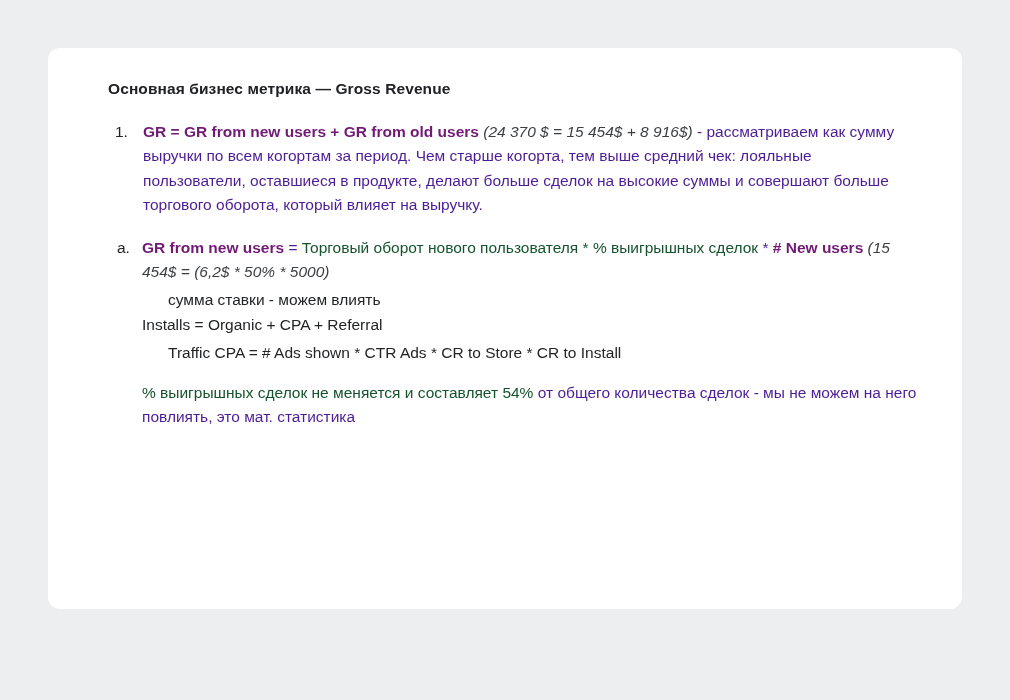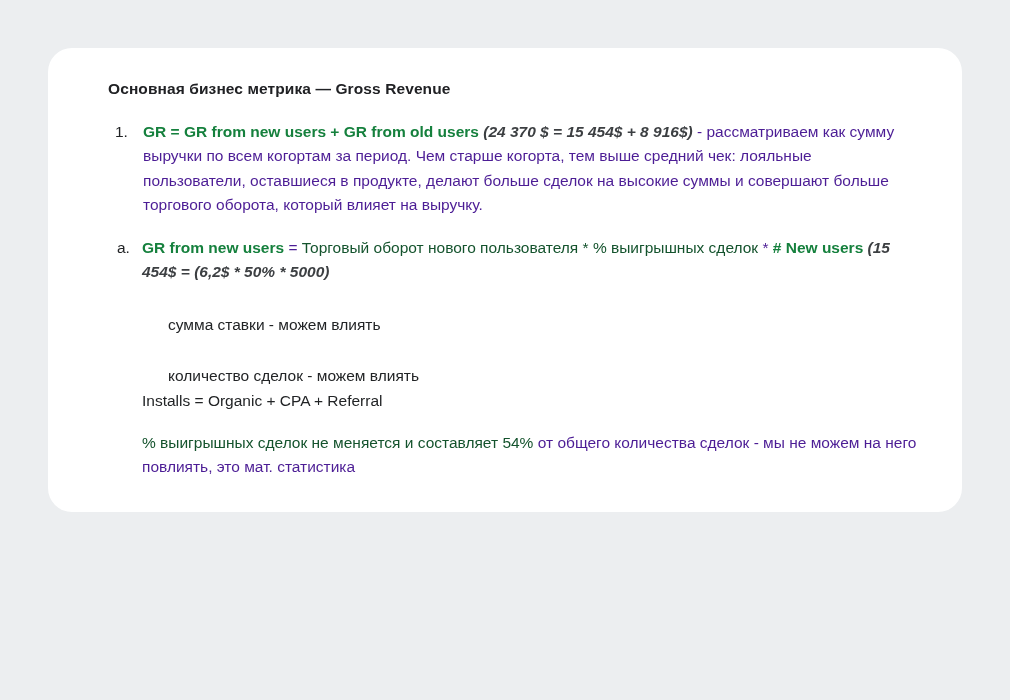--- a/index.html
+++ b/index.html
@@ -11,23 +11,23 @@
     height: 700px;
     background: #eceef0;
     font-family: "Liberation Sans", sans-serif;
     overflow: hidden;
   }
   .card {
     position: absolute;
     left: 48px;
     top: 48px;
     width: 914px;
-    height: 464px;
+    height: 561px;
     background: #ffffff;
-    border-radius: 24px;
+    border-radius: 12px;
     box-sizing: border-box;
     padding: 32px 44px 20px 60px;
     overflow: hidden;
   }
   .doc-title {
     font-size: 15.5px;
     font-weight: bold;
     color: #202124;
     margin: 0 0 22px 0;
     letter-spacing: 0.1px;
@@ -72,37 +72,36 @@
     line-height: 1.58;
     color: #222426;
   }
   .indent-1 {
     padding-left: 34px;
   }
   .indent-2 {
     padding-left: 60px;
   }
   .blue {
-    color: #15803d;
+    color: #701a75;
     font-weight: 600;
   }
   .green {
     color: #14532d;
     font-weight: 400;
   }
   .ital {
     font-style: italic;
     color: #3c3f42;
-    font-weight: bold;
   }
   .plain {
     color: #4c1d95;
   }
   .sub-line {
-    margin-top: 28px;
+    margin-top: 3px;
     font-size: 15.5px;
     line-height: 1.5;
     color: #222426;
   }
   .tight {
     margin-top: 2px;
   }
 </style>
 </head>
 <body>
@@ -119,24 +118,24 @@
       <span class="ital">(24 370 $ = 15 454$ + 8 916$)</span><span class="plain"> - рассматриваем как сумму выручки по всем когортам за период. Чем старше когорта, тем выше средний чек: лояльные пользователи, оставшиеся в продукте, делают больше сделок на высокие суммы и совершают больше торгового оборота, который влияет на выручку.</span>
     </div>
 
     <div class="li-2">
       <span class="marker">a.</span>
       <span class="blue">GR from new users</span><span class="plain"> =  </span><span class="green">Торговый оборот нового пользователя * % выигрышных сделок</span><span class="plain"> * </span><span class="blue"># New users</span> <span class="ital">(15 454$ = (6,2$ * 50% * 5000)</span>
     </div>
 
 
     <div class="sub-line indent-2">сумма ставки - можем влиять</div>
-    <div class="sub-line indent-2">количество сделок - можем влиять</div>
 
 
     <div class="block indent-1 tight">Installs = Organic + CPA + Referral</div>
 
+    <div class="sub-line indent-2">Traffic CPA = # Ads shown * CTR Ads * CR to Store * CR to Install</div>
 
     <div class="block indent-1">
       <span class="green">% выигрышных сделок не меняется и составляет 54%</span><span class="plain"> от общего количества сделок - мы не можем на него повлиять, это мат. статистика</span>
     </div>
 
   </div>
 </div>
 
 </body></html>

